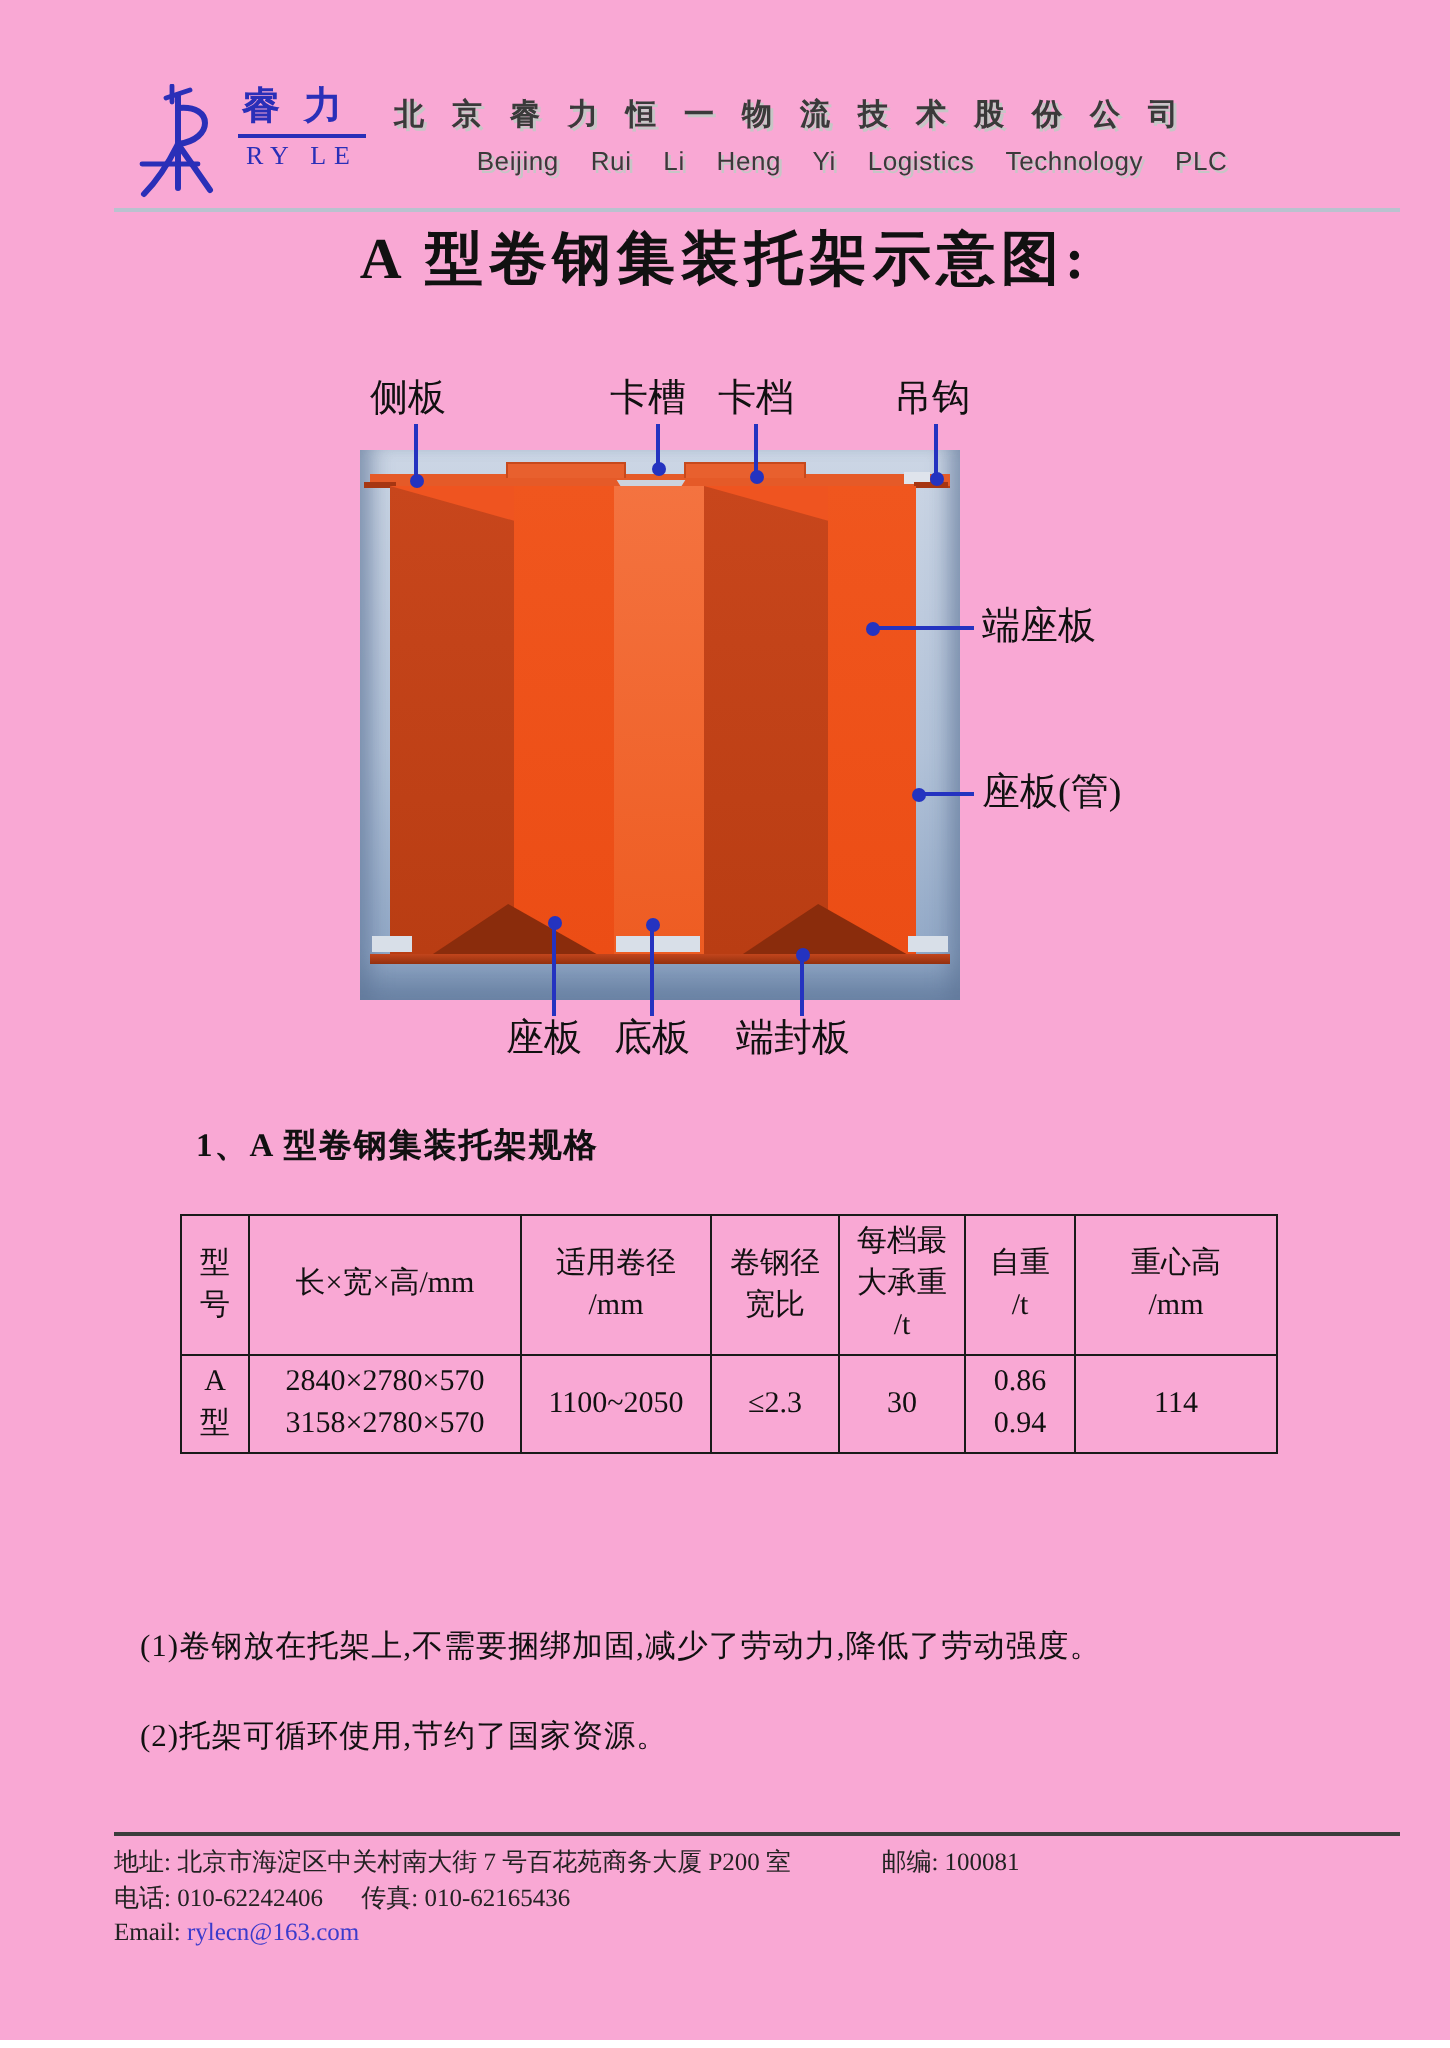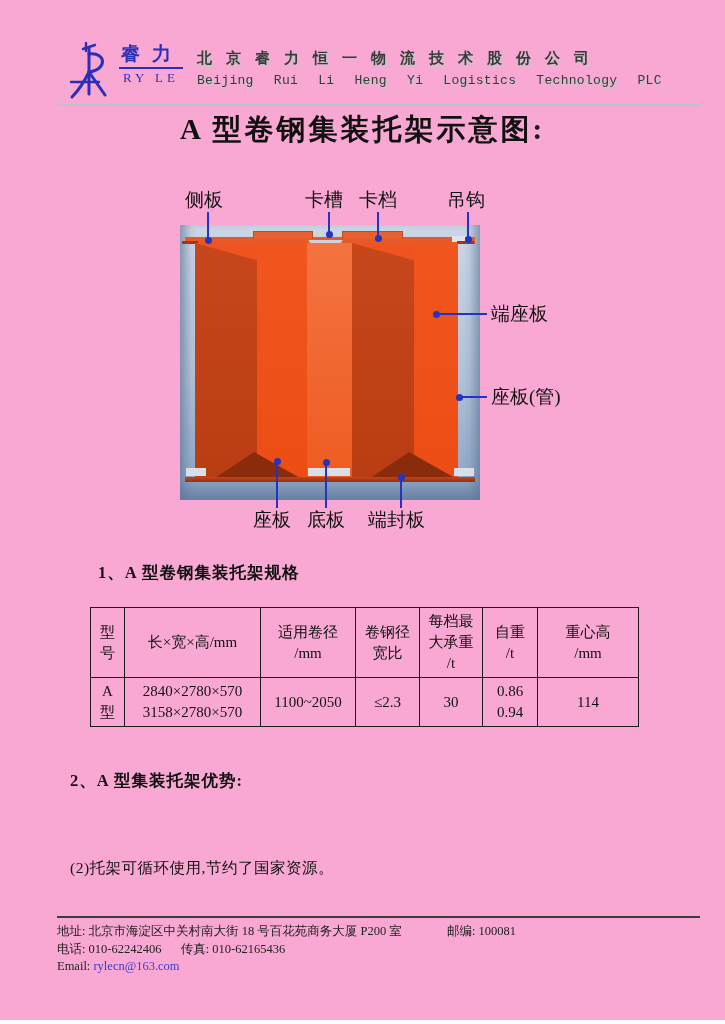--- a/index.html
+++ b/index.html
@@ -11,23 +11,23 @@
     border-bottom:2px solid #b9c2cf;display:flex;align-items:flex-start;}
   .logo{display:flex;align-items:flex-start;margin-left:12px;margin-top:2px;}
   .logo svg{display:block;}
   .logo-text{margin-left:4px;color:#2a2fb8;}
   .logo-cn{font-size:19px;font-weight:bold;letter-spacing:12px;line-height:24px;
     border-bottom:2px solid #2a2fb8;padding:0 0 1px 2px;}
   .logo-en{font-size:13px;letter-spacing:4px;text-align:center;line-height:16px;margin-top:1px;}
   .company{margin-left:14px;margin-top:6px;width:458px;}
   .company-cn{font-size:15px;font-weight:bold;letter-spacing:14px;color:#3a3a3a;
     white-space:nowrap;text-shadow:1.5px 1.5px 0 #c6c6c6;line-height:24px;}
-  .company-en{font-family:Liberation Mono, monospace;font-size:13px;color:#3a3a3a;
+  .company-en{font-family:Liberation Sans, sans-serif;font-size:13px;color:#3a3a3a;
     word-spacing:12px;letter-spacing:.3px;white-space:nowrap;
-    text-shadow:1.5px 1.5px 0 #c6c6c6;line-height:18px;margin-top:2px;}
+    text-shadow:1.5px 1.5px 0 #c6c6c6;line-height:18px;margin-top:2px;text-align:center;}
 
   
   .doc-title{position:absolute;left:0;top:110px;width:725px;margin:0;text-align:center;
     font-size:29px;font-weight:bold;letter-spacing:3px;}
 
   
   .figure-wrap{position:absolute;left:57px;top:185px;width:643px;height:352px;}
   .fig-label{position:absolute;font-size:19px;color:#111;white-space:nowrap;line-height:24px;}
   .conn{position:absolute;background:#2433c0;}
   .conn.v{width:2px;}
@@ -233,27 +233,27 @@
         <td>1100~2050</td>
         <td>≤2.3</td>
         <td>30</td>
         <td>0.86
 0.94</td>
         <td>114</td>
       </tr>
     </tbody>
   </table>
 
-  <h2 class="sec-heading sec2-heading">2、A 型集装托架优势:</h2>
+  <p class="body-point pt1">(1)卷钢放在托架上,不需要捆绑加固,减少了劳动力,降低了劳动强度。</p>
   <p class="body-point pt2">(2)托架可循环使用,节约了国家资源。</p>
 
   <div class="page-footer">
     <div class="footer-line">
       <span>地址:</span>
-      <span>北京市海淀区中关村南大街 18 号百花苑商务大厦 P200 室</span>
+      <span>北京市海淀区中关村南大街 7 号百花苑商务大厦 P200 室</span>
       <span class="postal-group">邮编:</span>
       <span>100081</span>
     </div>
     <div class="footer-line">
       <span>电话:</span>
       <span>010-62242406</span>
       <span class="fax-group">传真:</span>
       <span>010-62165436</span>
     </div>
     <div class="footer-line">

